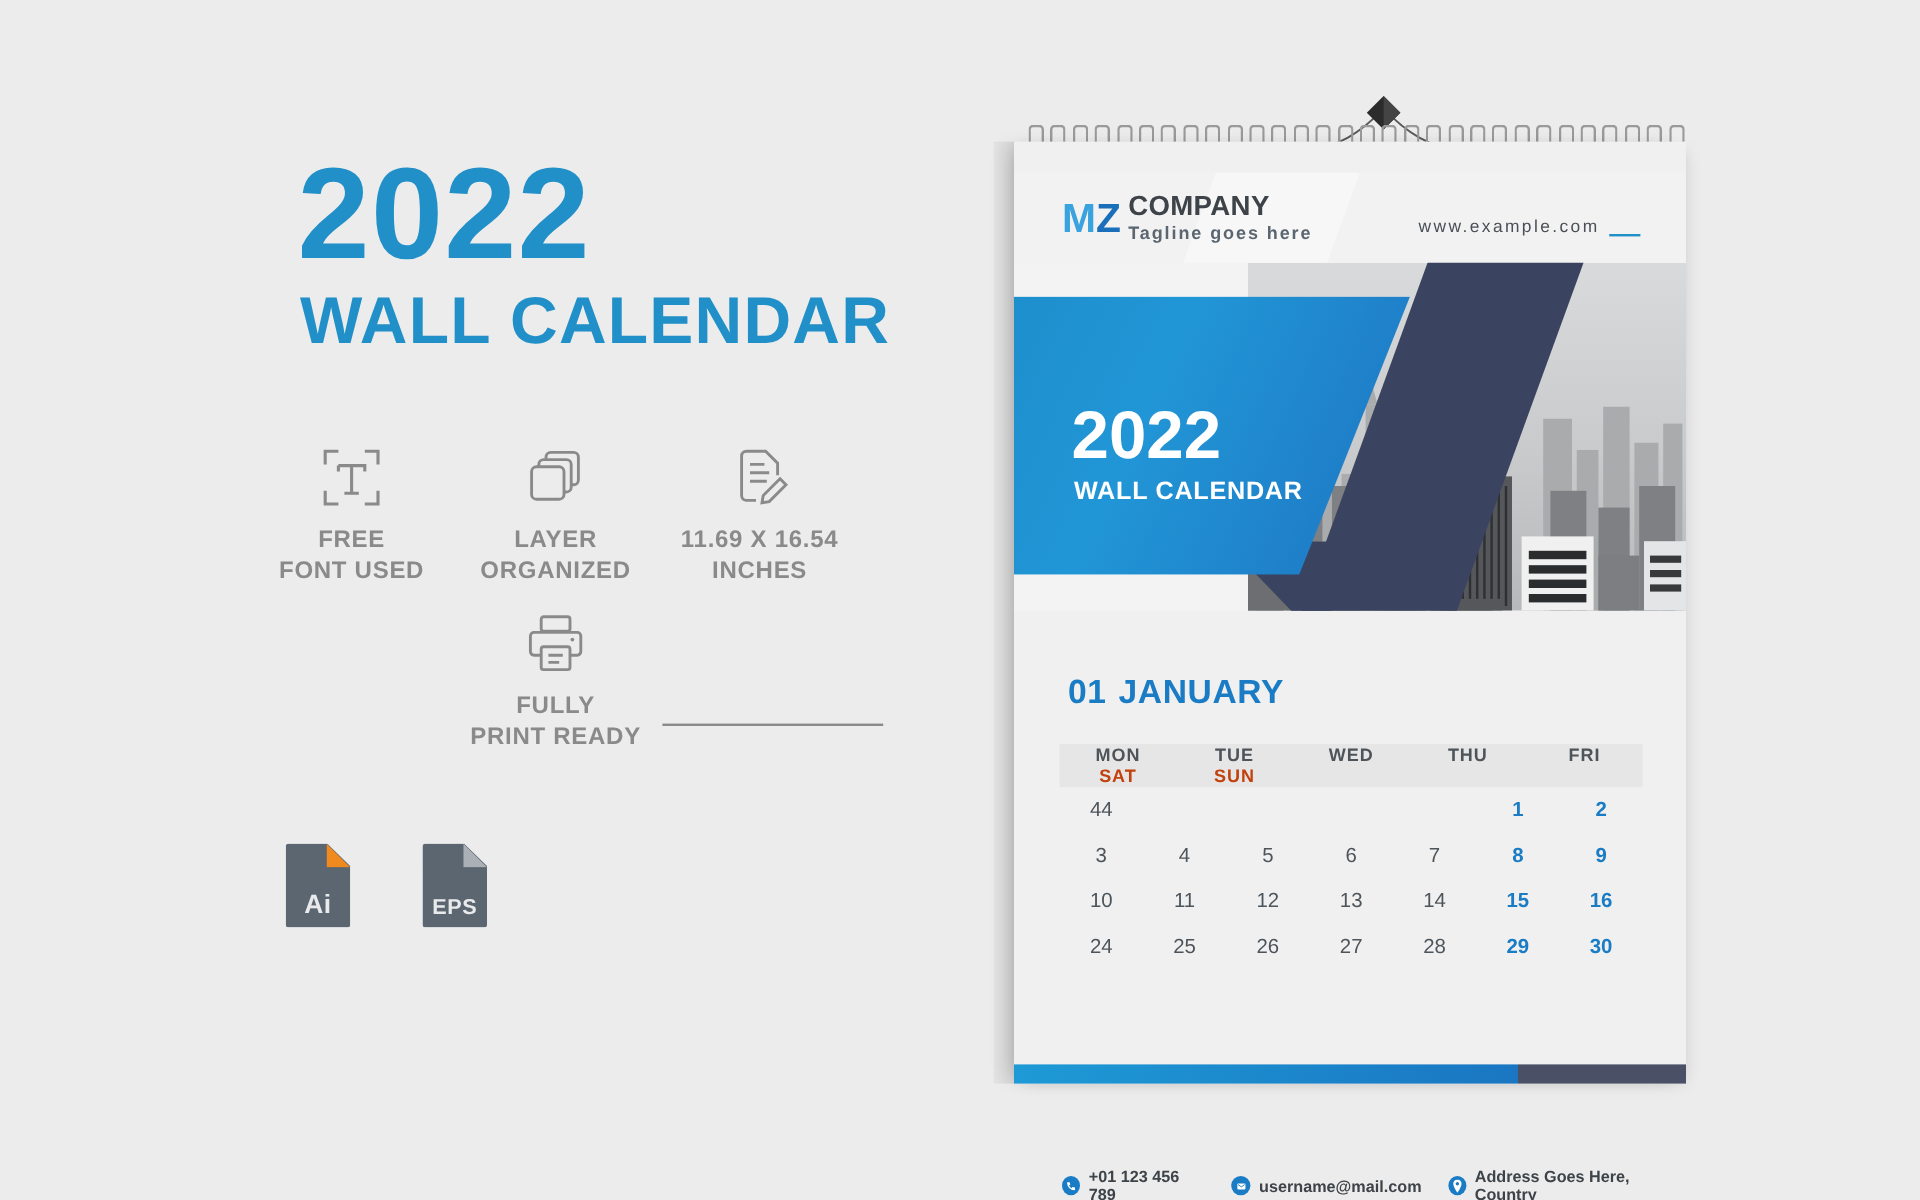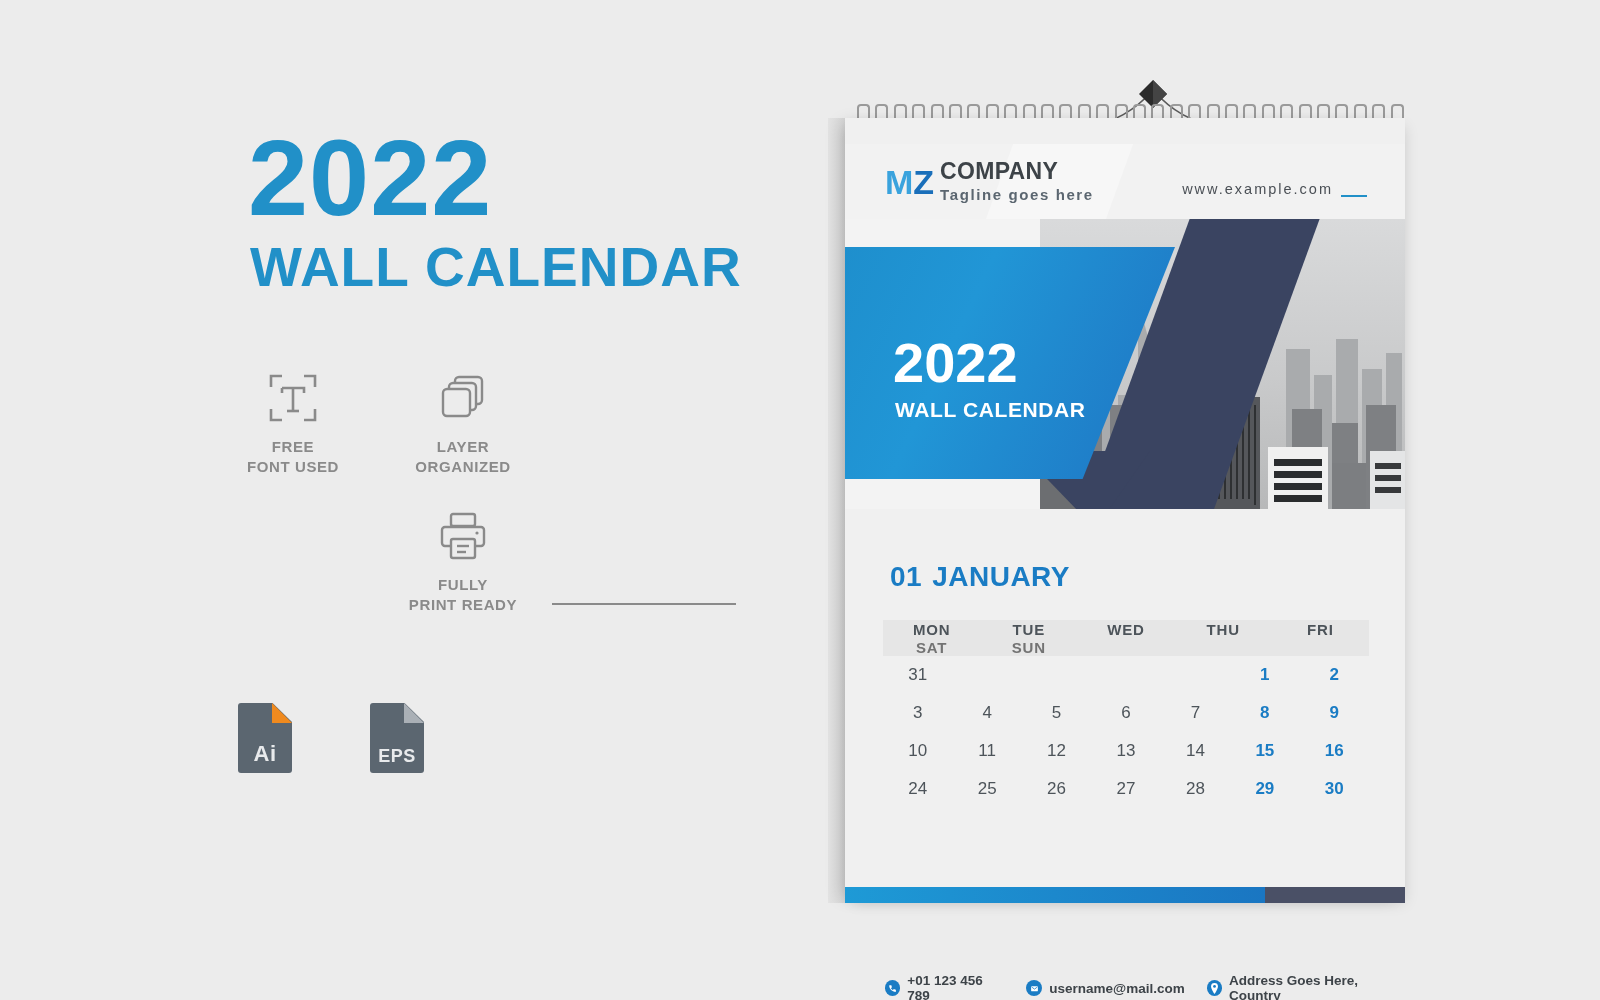--- a/index.html
+++ b/index.html
@@ -20,21 +20,21 @@
   #title-sub{
     position:absolute;left:250px;top:240px;
     font-size:55px;font-weight:bold;color:#2190c8;
     letter-spacing:1px;line-height:1;
   }
   .feature{
     position:absolute;width:190px;text-align:center;
   }
   .feature .ficon{height:60px;display:flex;align-items:flex-end;justify-content:center;}
   .feature .flabel{
-    margin-top:12px;font-size:15px;color:#8a8a8a;font-weight:bold;
+    margin-top:12px;font-size:20px;color:#8a8a8a;font-weight:bold;
     letter-spacing:0.6px;line-height:1.3;
   }
   .flabel .l2{display:block;}
   #divider-line{
     position:absolute;left:552px;top:603px;width:184px;height:2px;background:#8a8a8a;
   }
   .filebadge{position:absolute;width:54px;height:70px;}
   .filebadge .sheet{
     position:absolute;inset:0;background:#5b6670;border-radius:3px;
   }
@@ -122,21 +122,21 @@
   }
   #month-title .mnum{margin-right:10px;}
   #grid{position:absolute;left:38px;top:502px;width:486px;}
   #dayhead{
     display:grid;grid-template-columns:repeat(5,1fr);
     background:#e6e6e6;height:36px;align-items:center;
   }
   #dayhead div{
     text-align:center;font-size:15px;font-weight:bold;color:#4d545a;letter-spacing:0.8px;
   }
-  #dayhead div.weekend{color:#737373;}
+  #dayhead div.weekend{color:#c2410c;}
   .daterow{display:grid;grid-template-columns:repeat(7,1fr);height:38px;align-items:center;}
   .daterow div{text-align:center;font-size:17px;color:#4d545a;}
   .daterow div.weekend{color:#1a7cc4;font-weight:bold;}
   #footer{
     position:absolute;left:40px;top:855px;display:flex;align-items:center;gap:22px;
   }
   #footer .fitem{display:flex;align-items:center;gap:7px;font-weight:bold;}
   #footer .fitem .ftxt{font-size:13.5px;color:#3d4348;}
   .cicon{width:16px;height:16px;border-radius:50%;background:#1a7cc4;display:flex;align-items:center;justify-content:center;}
   #bottombar{position:absolute;left:0;bottom:0;width:560px;height:16px;display:flex;}
@@ -177,20 +177,36 @@
         <rect x="13" y="12" width="27" height="27" rx="4" fill="#ececec"></rect>
         <rect x="7" y="18" width="27" height="27" rx="4" fill="#ececec"></rect>
       </svg>
     </div>
     <div class="flabel">
       <span>LAYER</span>
       <span class="l2">ORGANIZED</span>
     </div>
   </div>
 
+  <div class="feature" style="left:538px;top:365px;">
+    <div class="ficon">
+      <svg width="54" height="54" viewBox="0 0 54 54" fill="none" stroke="#8a8a8a" stroke-width="2.4">
+        <path d="M12 9 a4 4 0 0 1 4-4 h16 l10 10 v10"></path>
+        <path d="M12 9 v33 a4 4 0 0 0 4 4 h8"></path>
+        <path d="M19 16 H31"></path>
+          <path d="M19 23 H35"></path>
+          <path d="M19 30 H33"></path>
+        <path d="M44 28 l5 5 -14 14 -6 1 1 -6 z"></path>
+      </svg>
+    </div>
+    <div class="flabel">
+      <span>11.69 X 16.54</span>
+      <span class="l2">INCHES</span>
+    </div>
+  </div>
 
 
   <div class="feature" style="left:368px;top:503px;">
     <div class="ficon">
       <svg width="54" height="54" viewBox="0 0 54 54" fill="none" stroke="#8a8a8a" stroke-width="2.4">
         <rect x="15" y="5" width="24" height="12" rx="2"></rect>
         <path d="M9 18 h36 a3 3 0 0 1 3 3 v13 a3 3 0 0 1 -3 3 h-6"></path>
         <path d="M15 37 H9 a3 3 0 0 1 -3 -3 v-13 a3 3 0 0 1 3 -3"></path>
         <rect x="15" y="30" width="24" height="19" rx="2" fill="#ececec"></rect>
         <path d="M21 37 H33"></path>
@@ -205,21 +221,21 @@
   </div>
 
   <div id="divider-line"></div>
 
   <div class="filebadge ai" style="left:238px;top:703px;">
     <div class="sheet" style="clip-path:polygon(0 0, 64% 0, 100% 27%, 100% 100%, 0 100%);"></div>
     <div class="corner" style="background:#f08a1e;clip-path:polygon(0 0, 100% 100%, 0 100%);"></div>
     <div class="ftext">Ai</div>
   </div>
 
-  <div class="filebadge eps" style="left:370px;top:703px;">
+  <div class="filebadge eps" style="left:352px;top:703px;">
     <div class="sheet" style="clip-path:polygon(0 0, 64% 0, 100% 27%, 100% 100%, 0 100%);"></div>
     <div class="corner" style="background:#aab0b6;clip-path:polygon(0 0, 100% 100%, 0 100%);"></div>
     <div class="ftext">EPS</div>
   </div>
 </div>
 
 <div id="page-shadow-left"></div>
 
 <div id="hook">
   <svg width="140" height="50" viewBox="0 0 140 50" fill="none">
@@ -411,21 +427,21 @@
         <div>MON</div>
         <div>TUE</div>
         <div>WED</div>
         <div>THU</div>
         <div>FRI</div>
         <div class="weekend">SAT</div>
         <div class="weekend">SUN</div>
       </div>
     <div id="daterows">
         <div class="daterow">
-          <div>31</div>
+          <div>44</div>
           <div></div>
           <div></div>
           <div></div>
           <div></div>
           <div class="weekend">1</div>
           <div class="weekend">2</div>
         </div>
         <div class="daterow">
           <div>3</div>
           <div>4</div>

